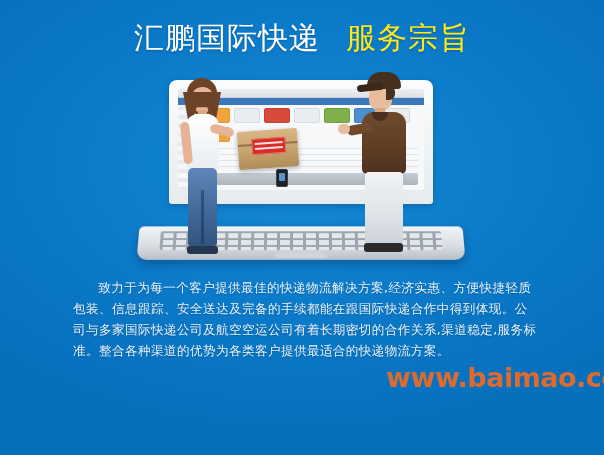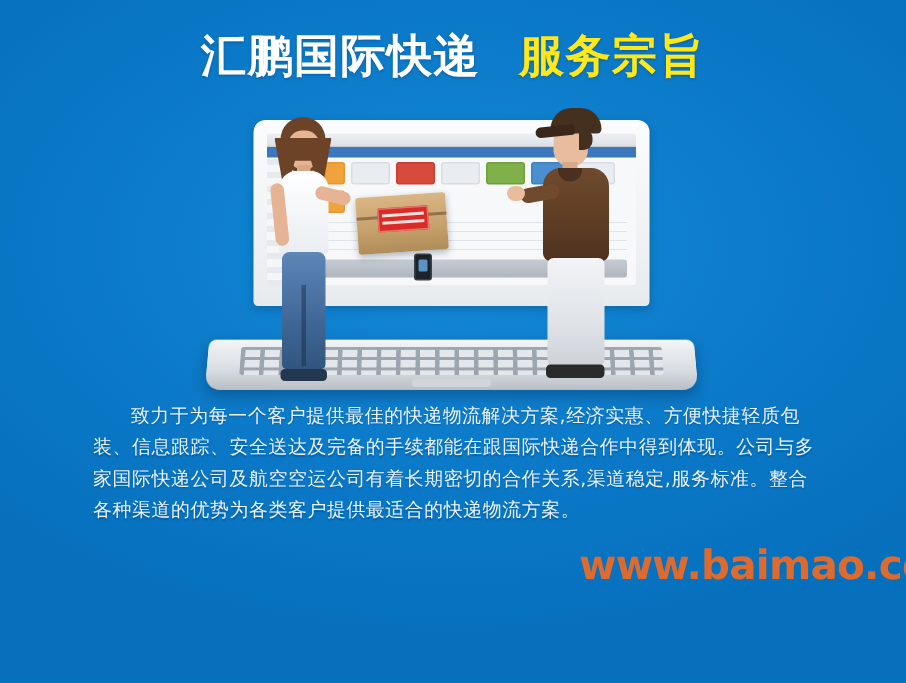--- a/index.html
+++ b/index.html
@@ -30,21 +30,21 @@
     position: absolute;
     top: 23px;
     left: 0;
     width: 604px;
     text-align: center;
     white-space: nowrap;
     line-height: 1;
   }
   .title-main, .title-accent {
     font-size: 30px;
-    font-weight: bold;
+    font-weight: normal;
     letter-spacing: 1px;
     font-family: "DejaVu Sans", "Liberation Sans", sans-serif;
   }
   .title-main {
     color: #ffffff;
     text-shadow: 0 1px 2px rgba(0,40,80,0.35);
   }
   .title-accent {
     color: #ffe81a;
     margin-left: 21px;
@@ -272,21 +272,21 @@
     position: absolute;
     left: 62px;
     top: 266px;
     width: 486px;
     color: #eaf4fd;
     font-size: 12.6px;
     line-height: 21px;
     letter-spacing: .4px;
     text-shadow: 0 1px 1px rgba(0,40,80,.35);
   }
-  #copy p { margin: 0; text-indent: 2em; }
+  #copy p { margin: 11px; text-indent: 2em; }
   #copy p + p { margin-top: 7px; }
 
   
   #watermark {
     position: absolute;
     left: 386px;
     top: 362px;
     font-size: 27px;
     font-weight: bold;
     color: #f06a22;

